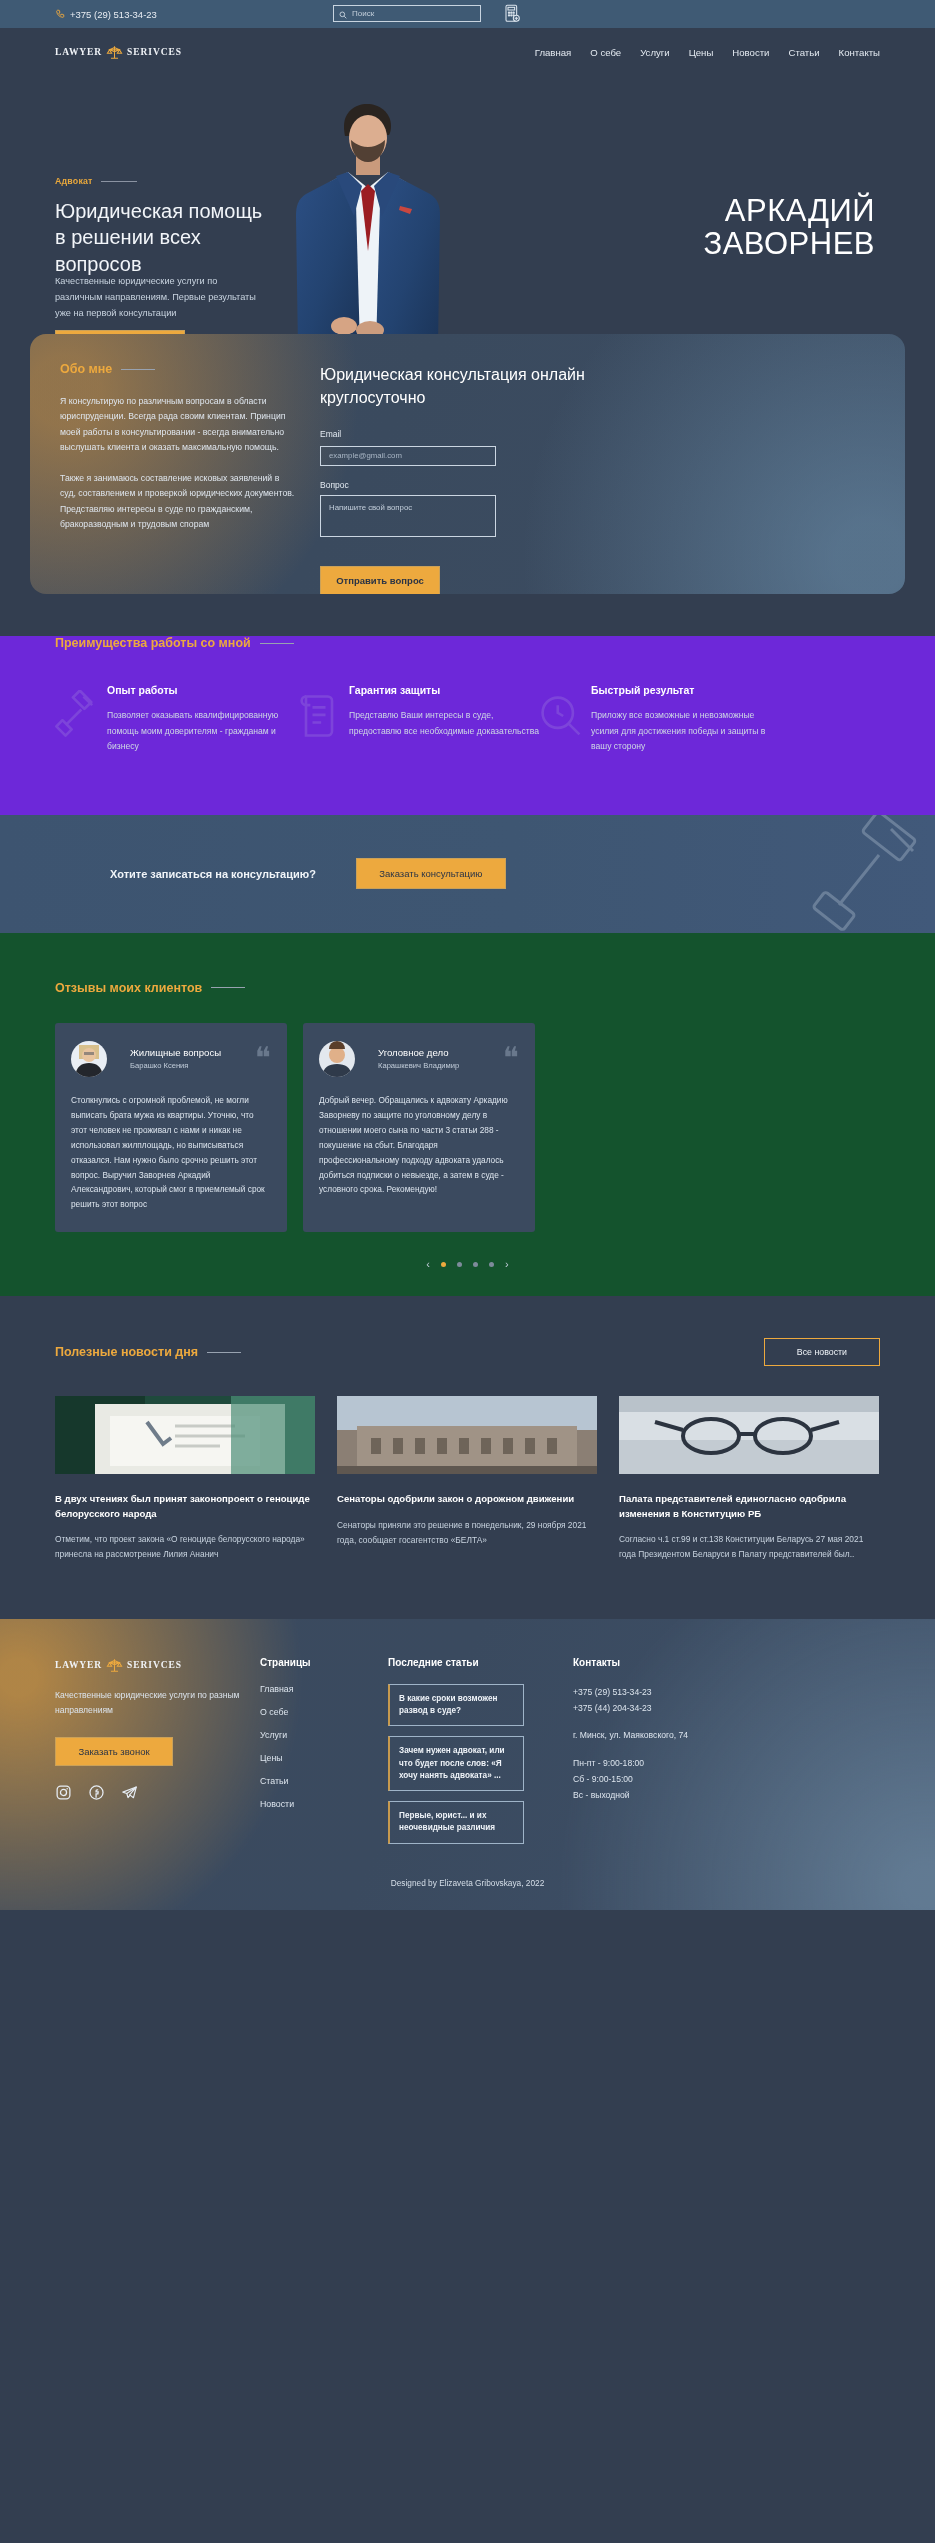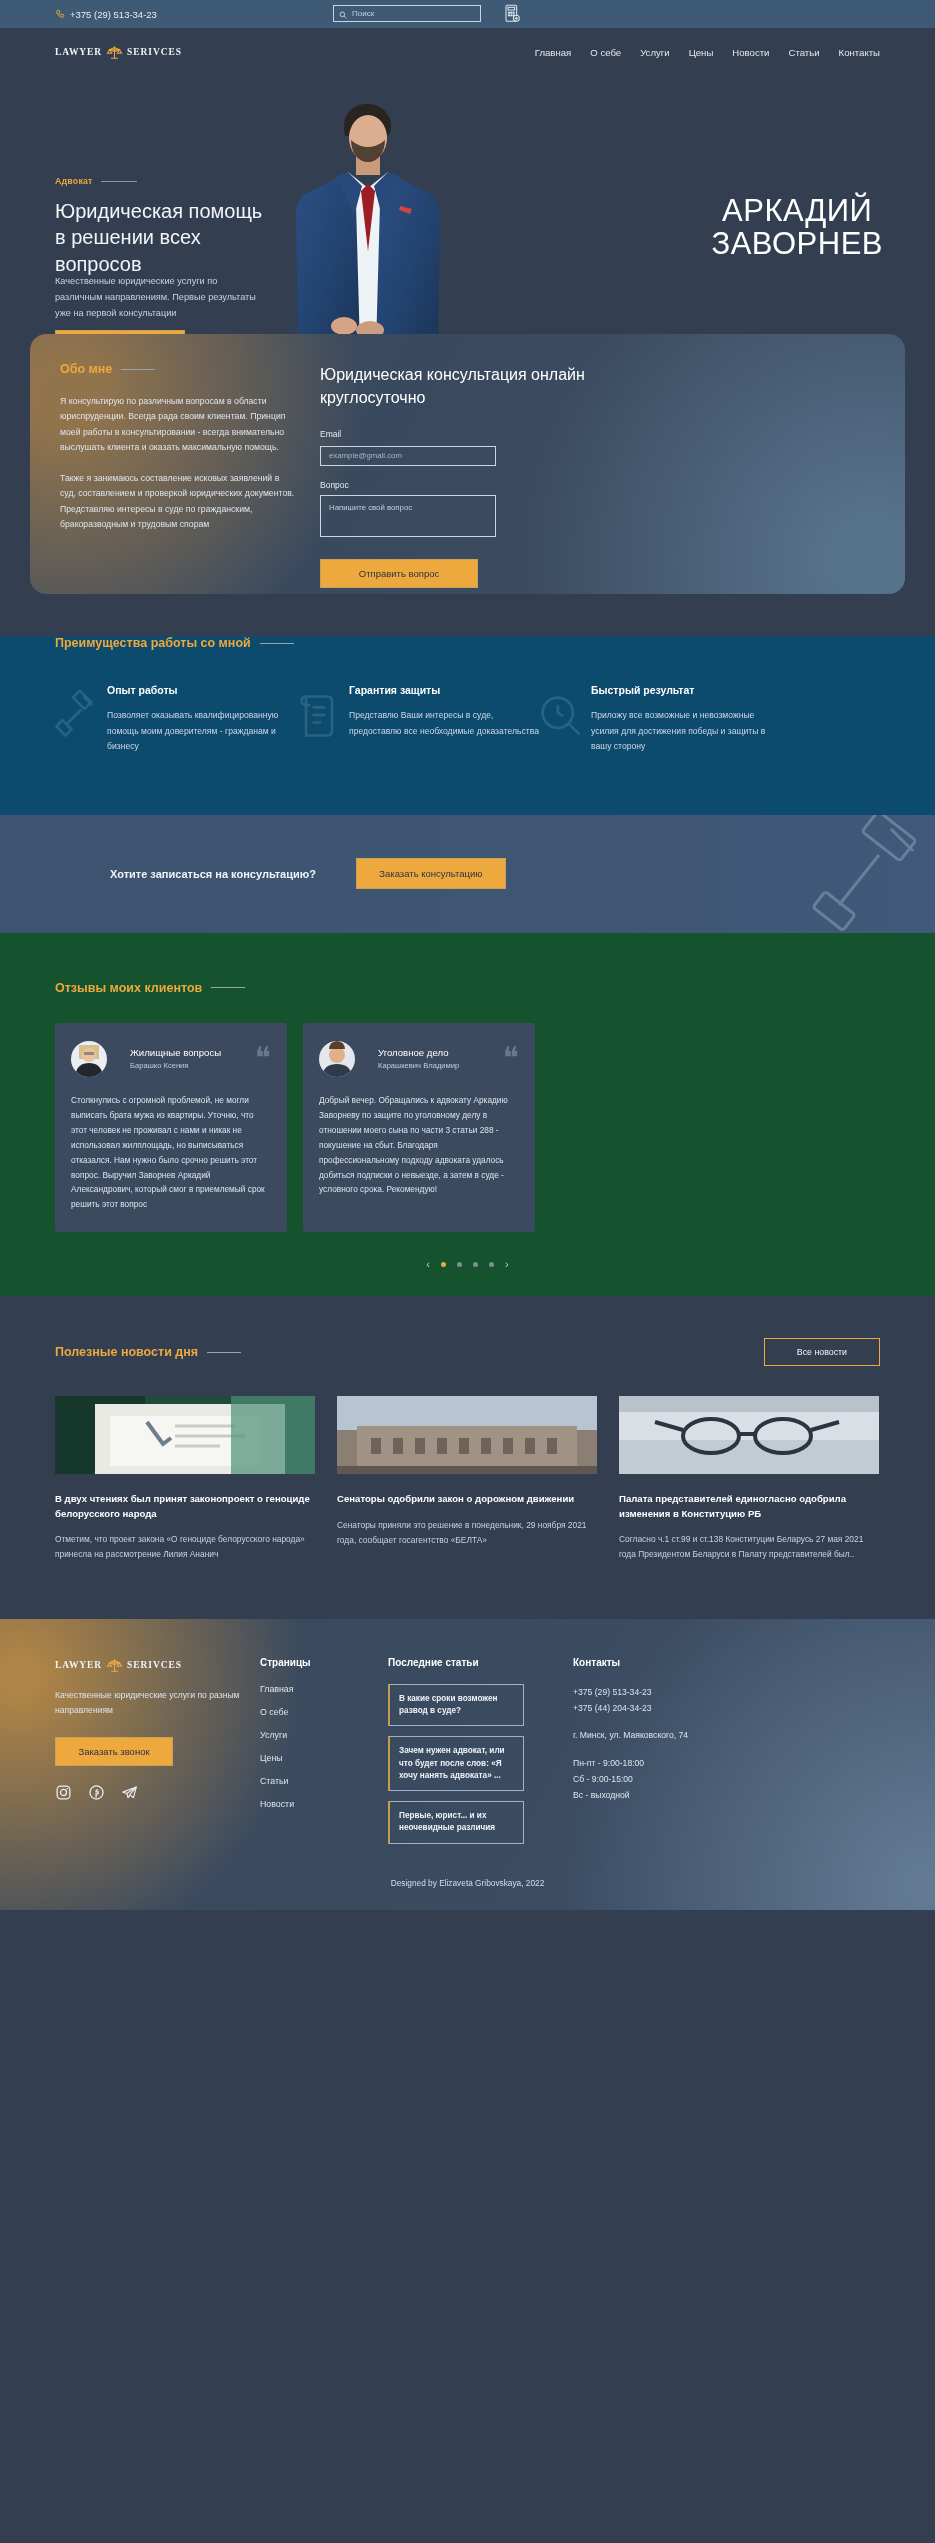--- a/index.html
+++ b/index.html
@@ -43,21 +43,21 @@
     font-size:9.5px;letter-spacing:.9px;color:#f0f3f7;font-weight:700;
   }
   .logo .scales{width:17px;height:17px;}
   .navlinks{display:flex;gap:19px;}
   .navlinks a{color:#e4eaf1;font-size:9.6px;text-decoration:none;white-space:nowrap;}
 
   
   .hero{position:relative;height:270px;background:#333e50;overflow:hidden;}
   .man{position:absolute;left:248px;top:22px;width:230px;height:250px;}
   .hero .bigname{
-    position:absolute;right:52px;top:118px;text-align:center;
+    position:absolute;right:60px;top:118px;text-align:right;
     font-size:31px;line-height:1.08;letter-spacing:.5px;color:#ffffff;font-weight:400;
   }
   .hero .kicker{
     position:absolute;left:55px;top:100px;display:flex;align-items:center;gap:8px;
     font-size:8.8px;font-weight:700;color:#e9a83c;letter-spacing:.2px;
   }
   .hero .kicker .dash{width:36px;height:1px;background:#8b93a2;display:block;}
   .hero h1{
     position:absolute;left:55px;top:122px;width:215px;
     font-size:20px;line-height:1.32;font-weight:400;color:#f2f5f9;
@@ -99,24 +99,24 @@
     width:176px;height:20px;background:transparent;border:1px solid #cbd6e2;
     color:#e9eef5;font-size:7.8px;font-family:inherit;padding:0 8px;outline:none;
   }
   .fieldinput::placeholder{color:#a9b6c5;}
   .fieldarea{
     width:176px;height:42px;background:transparent;border:1px solid #cbd6e2;
     color:#e9eef5;font-size:7.8px;font-family:inherit;padding:7px 8px;outline:none;resize:none;
   }
   .fieldarea::placeholder{color:#c3cedb;}
   .mt14{margin-top:14px;}
-  .aboutcard .sendbtn{margin-top:18px;width:158px;padding:8px 0;}
-
-  
-  .adv{background:#0c4a6e;padding:0 55px 60px;}
+  .aboutcard .sendbtn{margin-top:25px;width:120px;padding:8px 0;font-weight:bold;}
+
+  
+  .adv{background:#6d28d9;padding:0 55px 60px;}
   .advgrid{display:flex;gap:0;margin-top:34px;}
   .advcol{width:242px;position:relative;padding-left:52px;}
   .advcol .ghost{position:absolute;left:-4px;top:6px;width:52px;height:52px;opacity:.16;}
   .advcol h3{font-size:10.5px;font-weight:700;color:#ffffff;margin-bottom:12px;}
   .advcol p{font-size:8.6px;line-height:1.82;color:#cfd9e4;}
 
   
   .ctaband{
     position:relative;height:118px;overflow:hidden;
     background:linear-gradient(90deg,#3d5470 0%,#3e5672 55%,#41597a 100%);

